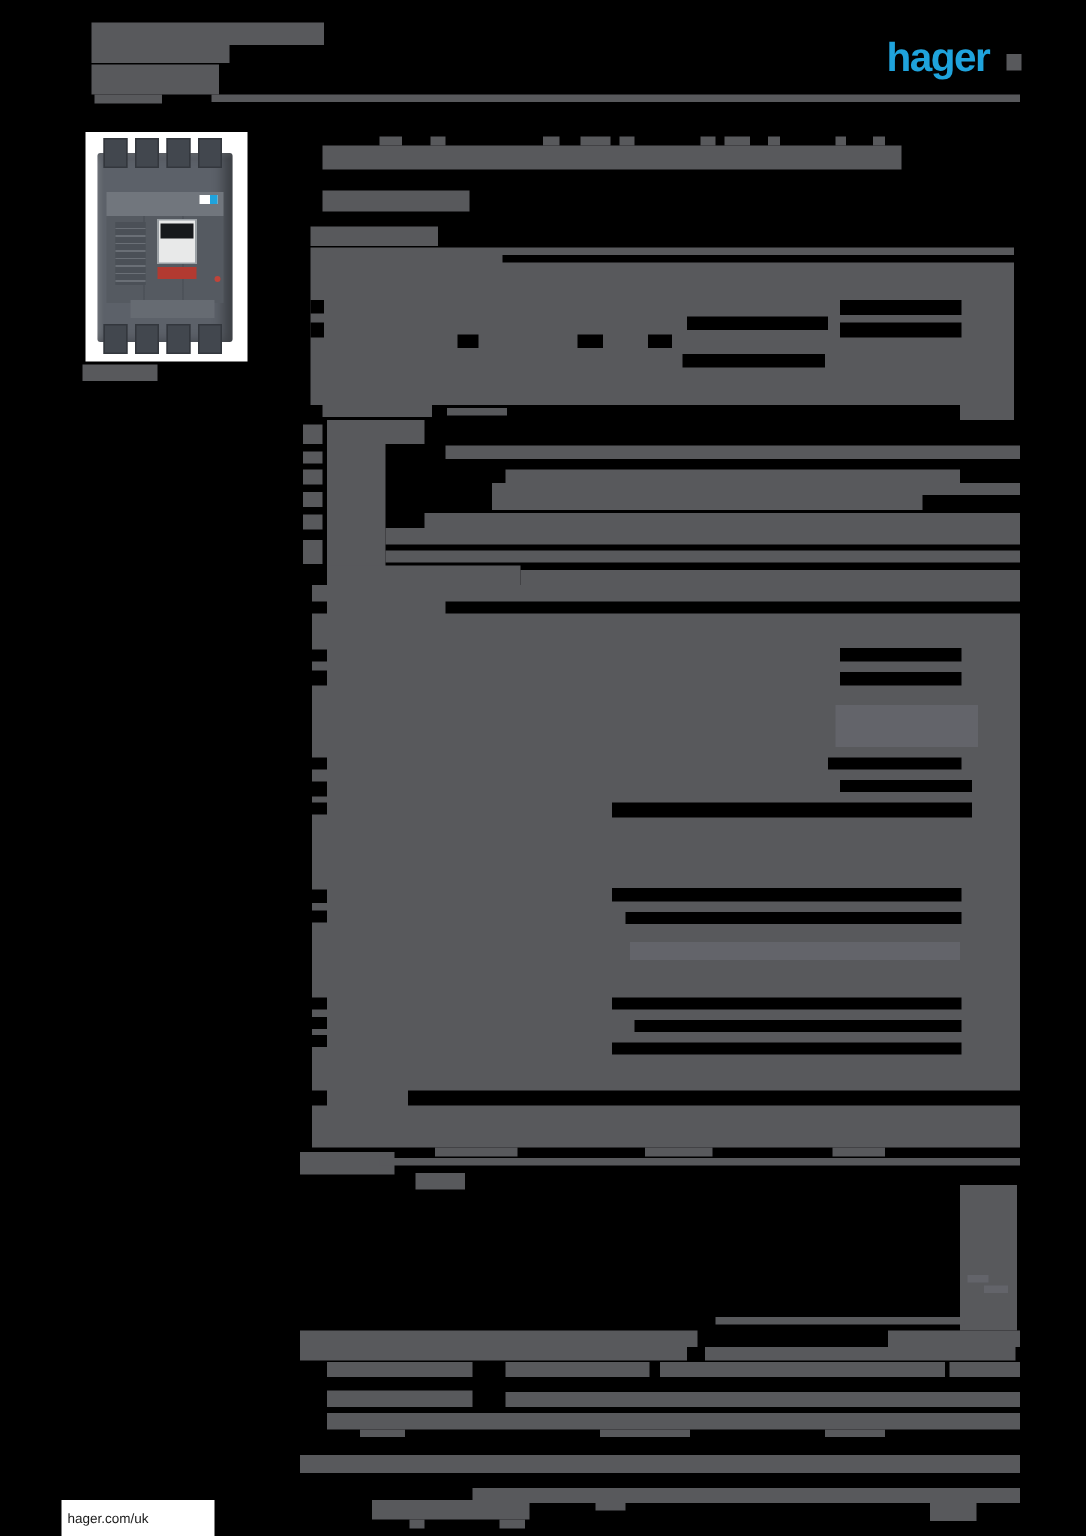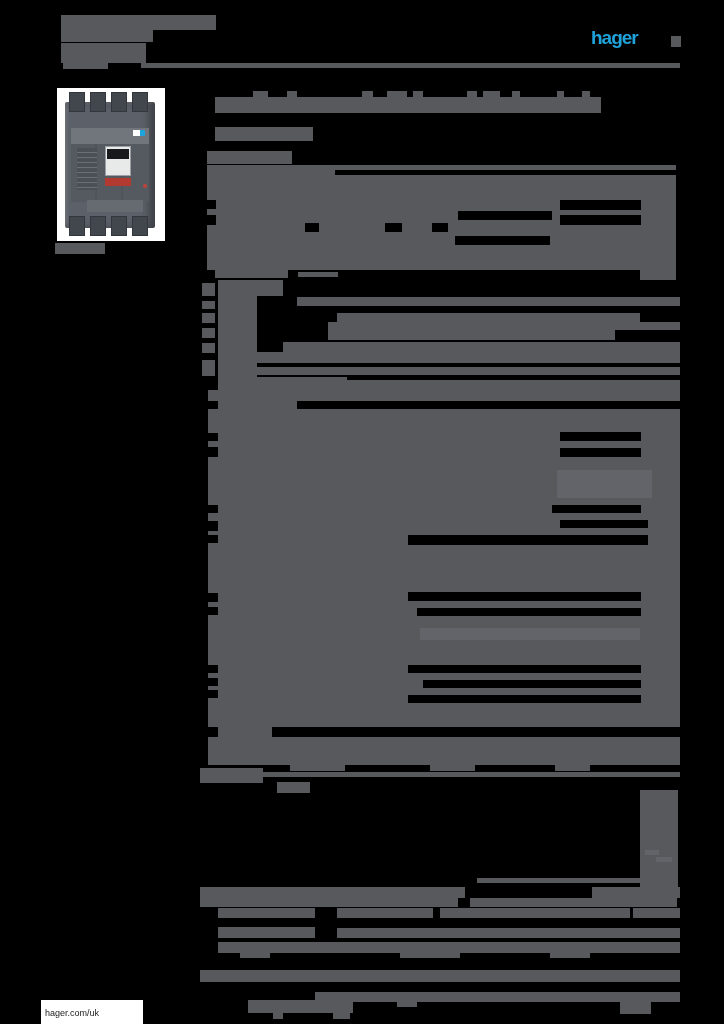--- a/index.html
+++ b/index.html
@@ -2,21 +2,21 @@
 <html style="--c-bg: #000000; --c-blue: #1fa3dc; --c-red: #b23a31;"><head>
 <meta charset="utf-8">
 <style>
   html,body{margin:0;padding:0;background:#000;}
   .page{position:relative;width:724px;height:1024px;background:var(--c-bg,#000);
         overflow:hidden;font-family:"Liberation Sans",sans-serif;}
   .abs{position:absolute;}
   .rect{position:absolute;}
   
   .logo{position:absolute;left:591px;top:25px;width:86px;height:28px;
-        font-size:19px;font-weight:700;letter-spacing:-1px;line-height:26px;
+        font-size:27px;font-weight:700;letter-spacing:-1px;line-height:26px;
         color:var(--c-blue,#1fa3dc);}
   
   .footer-box{position:absolute;left:41px;top:1000px;width:102px;height:24px;
         background:#fff;box-sizing:border-box;padding:2px 0 0 4px;}
   .footer-box span{font-size:9px;color:#1a1a1a;letter-spacing:0;}
   
   .photo{position:absolute;left:57px;top:88px;width:108px;height:153px;background:#fff;}
   .pv-body{position:absolute;left:8px;top:14px;width:90px;height:126px;background:#5c6169;
            border-radius:2px;box-shadow:inset -6px 0 8px rgba(0,0,0,.35),inset 2px 2px 3px rgba(255,255,255,.12);}
   .pv-term{position:absolute;width:16px;height:20px;background:#42474e;border:1px solid #33373d;box-sizing:border-box;}

